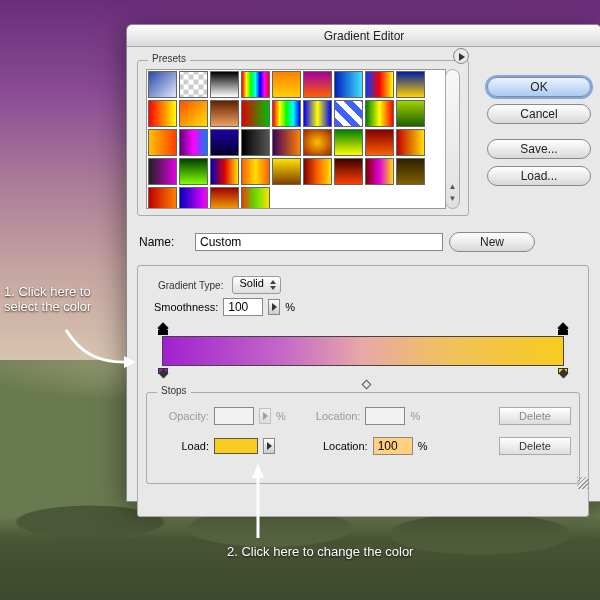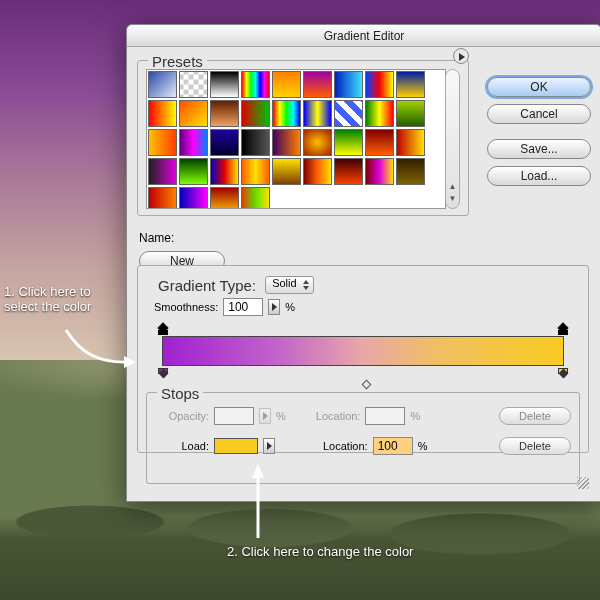--- a/index.html
+++ b/index.html
@@ -31,48 +31,48 @@
     border-bottom: 1px solid #aaa; border-radius: 6px 6px 0 0;
     text-align: center; line-height: 22px; font-size: 12px; color: #222;
   }
   .body { position:absolute; left:10px; right:10px; top:30px; bottom:10px; }
   .fieldset {
     border: 1px solid #aaa; border-radius: 3px; position: absolute;
     padding: 10px; background: #e8e8e8;
   }
   .legend {
     position: absolute; top: -8px; left: 10px; background: #e8e8e8;
-    padding: 0 4px; font-size: 15px; color: #333;
+    padding: 0 4px; font-size: 10px; color: #333;
   }
   .presets-box { left:0; top:5px; width:332px; height:156px; }
   .preset-list {
     position:absolute; left:8px; top:8px; width:300px; height:140px;
     border:1px solid #999; background:#fff; overflow:hidden;
     display:flex; flex-wrap:wrap; align-content:flex-start;
   }
   .swatch { width:29px; height:27px; margin:1px; border:1px solid #666; }
   .scrollbar { position:absolute; right:8px; top:8px; width:15px; height:140px;
     background: linear-gradient(#f8f8f8,#e0e0e0); border:1px solid #aaa; border-radius:8px;}
   .scroll-arrow{position:absolute; width:13px; height:12px; text-align:center; font-size:8px; color:#555;}
   .btn {
     display:block; width:104px; height:20px; margin-bottom:7px;
     background: linear-gradient(#ffffff, #d8d8d8);
     border:1px solid #888; border-radius:10px; text-align:center; line-height:18px;
     font-size:12px; color:#222; cursor:pointer;
   }
   .btn.default { box-shadow: 0 0 0 2px #7aa9e8; background: linear-gradient(#eaf3ff,#a9cbf3);}
   .right-btns { position:absolute; right:0; top:2px;margin-top:20px; }
-  .name-row { position:absolute; left:2px; top:176px; width:452px; height:22px; display:flex; align-items:flex-start; gap:6px;flex-direction:column;}
+  .name-row { position:absolute; left:2px; top:176px; width:452px; height:22px; display:flex; align-items:center; gap:6px;}
   .name-row .lbl { width:50px; text-align:left; font-size:12px; }
   .text-input {
     height:18px; border:1px solid #888; background:#fff; padding:0 4px; font-size:12px;
   }
   .name-input{ width:248px; }
   .new-btn { margin-left:auto; }
-  .grad-box { left:0; top:210px; width:452px; height:188px; }
+  .grad-box { left:0; top:210px; width:452px; height:252px; }
   .row { display:flex; align-items:center; gap:5px; margin:4px 6px; }
   .select {
     height:18px; border:1px solid #999; background:linear-gradient(#fff,#ddd);
     border-radius:3px; padding:0 16px 0 6px; position:relative; font-size:11px;
   }
   .select::after{content:"";position:absolute;right:4px;top:3px;width:0;height:0;border-left:3px solid transparent;border-right:3px solid transparent;border-bottom:4px solid #444;}
   .select::before{content:"";position:absolute;right:4px;bottom:3px;width:0;height:0;border-left:3px solid transparent;border-right:3px solid transparent;border-top:4px solid #444;}
   .num-input{width:40px;}
   .stepper{display:inline-block;width:12px;height:16px;background:linear-gradient(#fff,#ccc);border:1px solid #888;position:relative;}
   .stepper::after{content:"";position:absolute;left:2px;top:5px;border-left:3px solid transparent;border-right:3px solid transparent;border-top:5px solid #333;transform: none;}
@@ -90,21 +90,21 @@
   .color-stop{position:absolute;bottom:-4px;width:10px;height:12px;}
   .color-stop .base{width:10px;height:6px;border:1px solid #333;}
   .color-stop .dia{width:7px;height:7px;background:#333;transform:rotate(45deg);margin:-4px auto 0 auto;}
   .midpoint{position:absolute;bottom:-8px;width:7px;height:7px;border:1px solid #555;transform:rotate(45deg);background:#e8e8e8;}
   .stops-box{ position:absolute; left:8px; right:8px; top:126px; height:92px; border:1px solid #aaa; border-radius:3px;}
   .stops-box .legend{top:-8px;}
   .stop-row{display:flex;align-items:center;gap:5px;padding:6px 8px;font-size:11px;}
   .muted{color:#999;}
   .ro{background:#f2f2f2;}
   .color-well{width:44px;height:16px;border:1px solid #555;background:#f8cc20;}
-  .del-btn{width:72px;height:18px;border-radius:9px;border:1px solid #aaa;background:linear-gradient(#fff,#ddd);text-align:center;line-height:16px;color:#888;margin-left:auto;}
+  .del-btn{width:72px;height:18px;border-radius:0;border:1px solid #aaa;background:linear-gradient(#fff,#ddd);text-align:center;line-height:16px;color:#888;margin-left:auto;}
   .play-icon{position:absolute;right:4px;top:-8px;width:0;height:0;border-left:6px solid #333;border-top:4px solid transparent;border-bottom:4px solid transparent;}
   .play-ring{position:absolute;right:-1px;top:-13px;width:16px;height:16px;border:1px solid #888;border-radius:50%;background:#e8e8e8;text-align:center;}
   .resize-grip{position:absolute;right:2px;bottom:2px;width:12px;height:12px;
     background:repeating-linear-gradient(135deg,#999 0,#999 1px,transparent 1px,transparent 3px);}
   
   .anno{position:absolute;color:#fff;font-size:13px;text-shadow:0 1px 2px rgba(0,0,0,0.8);}
   .arrow-svg{position:absolute;}
   .hl{background:#ffd080;}
 </style>
 </head>
@@ -174,20 +174,21 @@
     <div class="right-btns">
       <div class="btn default">OK</div>
       <div class="btn">Cancel</div>
       <div style="height:8px"></div>
       <div class="btn">Save...</div>
       <div class="btn">Load...</div>
     </div>
 
     <div class="name-row">
       <span class="lbl">Name:</span>
+      <input class="text-input name-input" value="Custom" style="">
       <div class="btn new-btn" style="width:86px;margin:0;">New</div>
     </div>
 
     <div class="fieldset grad-box">
       <div class="row" style="margin-top:0;">
         <span class="legend" style="position:static;">Gradient Type:</span>
         <div class="select">
           <span>Solid</span>
         </div>
       </div>

